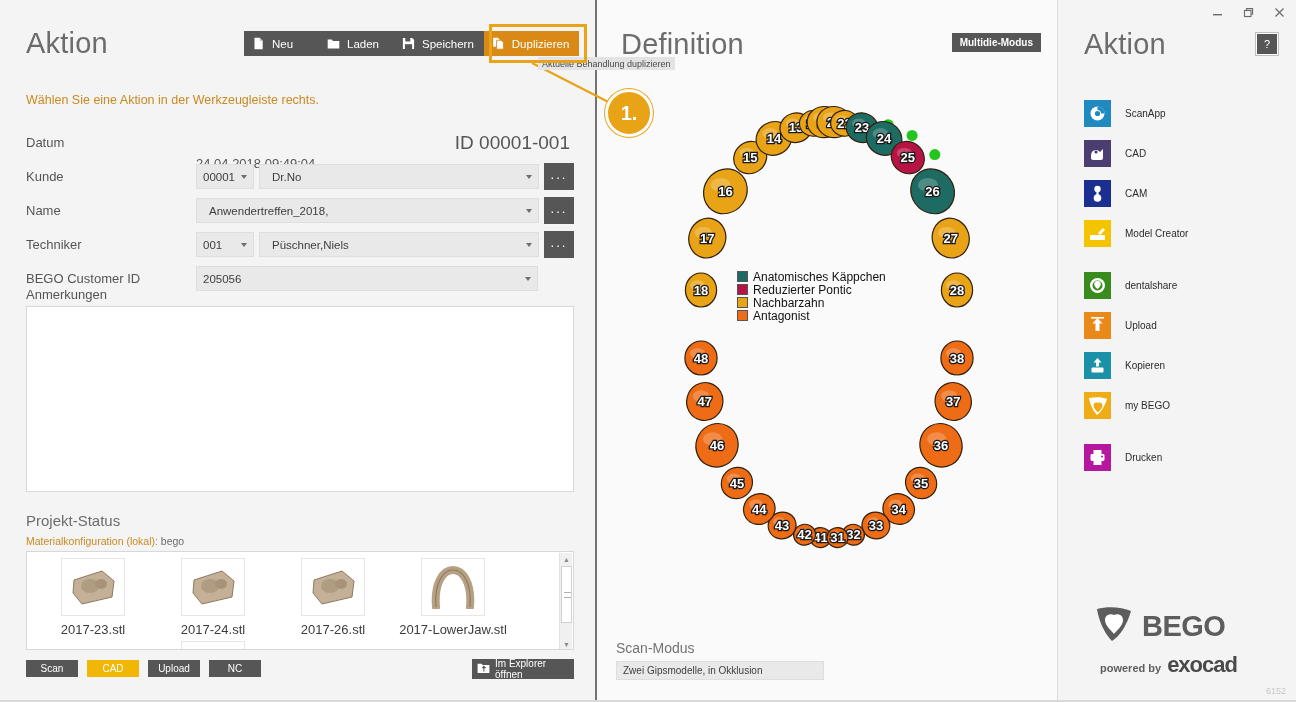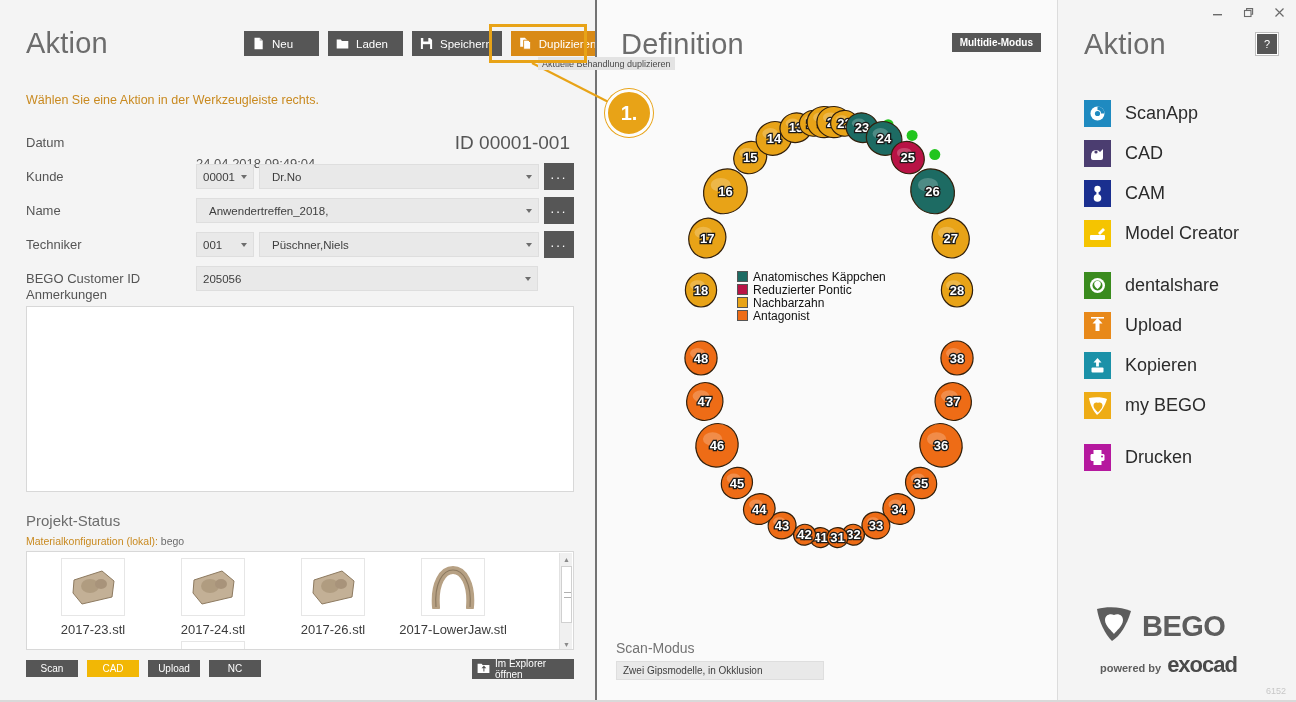--- a/index.html
+++ b/index.html
@@ -22,21 +22,21 @@
             color: #6a6a6a; font-size: 13px; line-height: 1; cursor: pointer; }
   .winbtn svg { display: block; }
 
   
   .h-title { font-size: 29px; font-weight: 400; color: #6c6c6c; letter-spacing: .2px; }
   #projekt-title  { position: absolute; left: 26px; top: 27px; }
   #definition-title { position: absolute; left: 24px; top: 28px; }
   #aktion-title   { position: absolute; left: 26px; top: 28px; }
 
   
-  .toolbar { position: absolute; left: 244px; top: 31px; display: flex; gap: 9px; }
+  .toolbar { position: absolute; left: 244px; top: 31px; display: flex; }
   .tb-btn {
     height: 25px; min-width: 75px; padding: 0 10px 0 8px;
     background: #565656; color: #ffffff; font-size: 11.5px;
     display: flex; align-items: center; gap: 7px; cursor: pointer;
     border: none;
   }
   .tb-btn.accent { background: #d98a16; }
   .tb-ico { width: 13px; height: 13px; flex: 0 0 13px; display: block; }
 
   
@@ -158,21 +158,21 @@
   .help-btn {
     position: absolute; right: 18px; top: 33px; width: 22px; height: 22px;
     background: #565656; color: #ffffff; font-size: 11px;
     display: flex; align-items: center; justify-content: center; cursor: pointer;
     border: 1px solid #ffffff; outline: 1px solid #bfbfbf;
   }
   .act-list { position: absolute; left: 26px; top: 96px; width: 200px; }
   .act-item { display: flex; align-items: center; gap: 14px; height: 34px; margin-bottom: 6px; cursor: pointer; }
   .act-item.gap { margin-top: 18px; }
   .act-ico { width: 27px; height: 27px; flex: 0 0 27px; display: flex; align-items: center; justify-content: center; }
-  .act-lbl { font-size: 18px; color: #2b2b2b; }
+  .act-lbl { font-size: 10px; color: #2b2b2b; }
 
   .bego-logo { position: absolute; left: 36px; top: 605px; display: flex; align-items: center; gap: 8px; }
   .bego-word { font-size: 29px; font-weight: 700; color: #5d5d5d; letter-spacing: -0.5px; }
   .powered { position: absolute; left: 42px; top: 652px; display: flex; align-items: baseline; gap: 6px; }
   .powered-by { font-size: 11px; font-weight: 700; color: #5d5d5d; }
   .exocad { font-size: 22px; font-weight: 700; color: #4a4a4a; letter-spacing: -1px; }
   .buildno { position: absolute; right: 10px; bottom: 6px; font-size: 9px; color: #c7c7c7; }
 
   .footer-line { position: absolute; left: 0; bottom: 0; width: 1296px; height: 2px; background: #d9d9d9; }
 </style>

